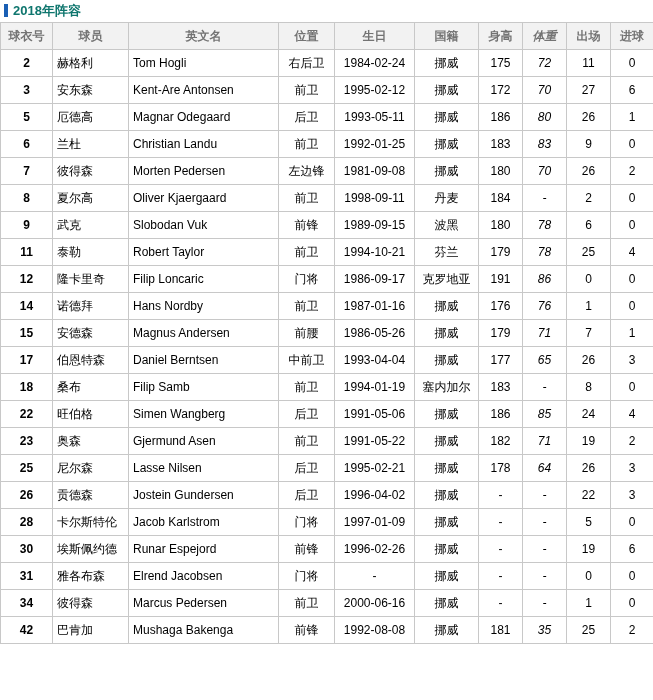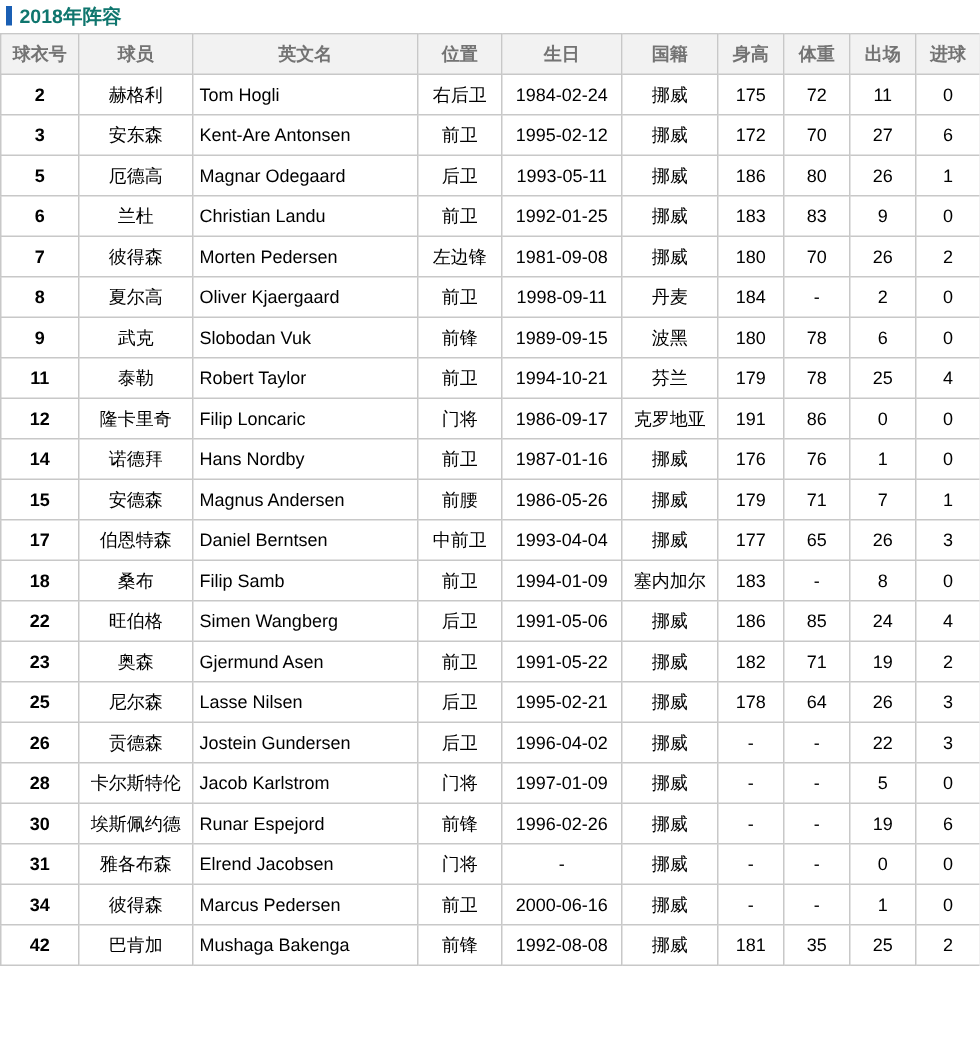--- a/index.html
+++ b/index.html
@@ -60,27 +60,27 @@
     font-size: 12px;
     text-align: center;
     color: #737373;
   }
   table.roster td {
     font-size: 12px;
     background: #ffffff;
   }
   
   .c-num    { width: 52px;  text-align: center; font-weight: bold; }
-  .c-name   { width: 76px;  text-align: center; }
+  .c-name   { width: 76px;  text-align: left; }
   .c-en     { width: 150px; text-align: left; padding-left: 10px; }
   .c-pos    { width: 56px;  text-align: center; }
   .c-birth  { width: 80px;  text-align: center; }
   .c-nat    { width: 64px;  text-align: center; }
   .c-hgt    { width: 44px;  text-align: center; }
-  .c-wgt    { width: 44px;  text-align: center; }
+  .c-wgt    { width: 44px;  text-align: center; font-style: italic; }
   .c-app    { width: 44px;  text-align: center; }
   .c-goal   { width: 43px;  text-align: center; }
   th.c-en   { text-align: center; padding-left: 4px; }
 </style>
 </head>
 <body>
 
 <div class="page">
 
   <div class="title-bar">
@@ -246,21 +246,21 @@
           <td class="c-hgt">177</td>
           <td class="c-wgt">65</td>
           <td class="c-app">26</td>
           <td class="c-goal">3</td>
         </tr>
       <tr>
           <td class="c-num">18</td>
           <td class="c-name">桑布</td>
           <td class="c-en">Filip Samb</td>
           <td class="c-pos">前卫</td>
-          <td class="c-birth">1994-01-09</td>
+          <td class="c-birth">1994-01-19</td>
           <td class="c-nat">塞内加尔</td>
           <td class="c-hgt">183</td>
           <td class="c-wgt">-</td>
           <td class="c-app">8</td>
           <td class="c-goal">0</td>
         </tr>
       <tr>
           <td class="c-num">22</td>
           <td class="c-name">旺伯格</td>
           <td class="c-en">Simen Wangberg</td>

